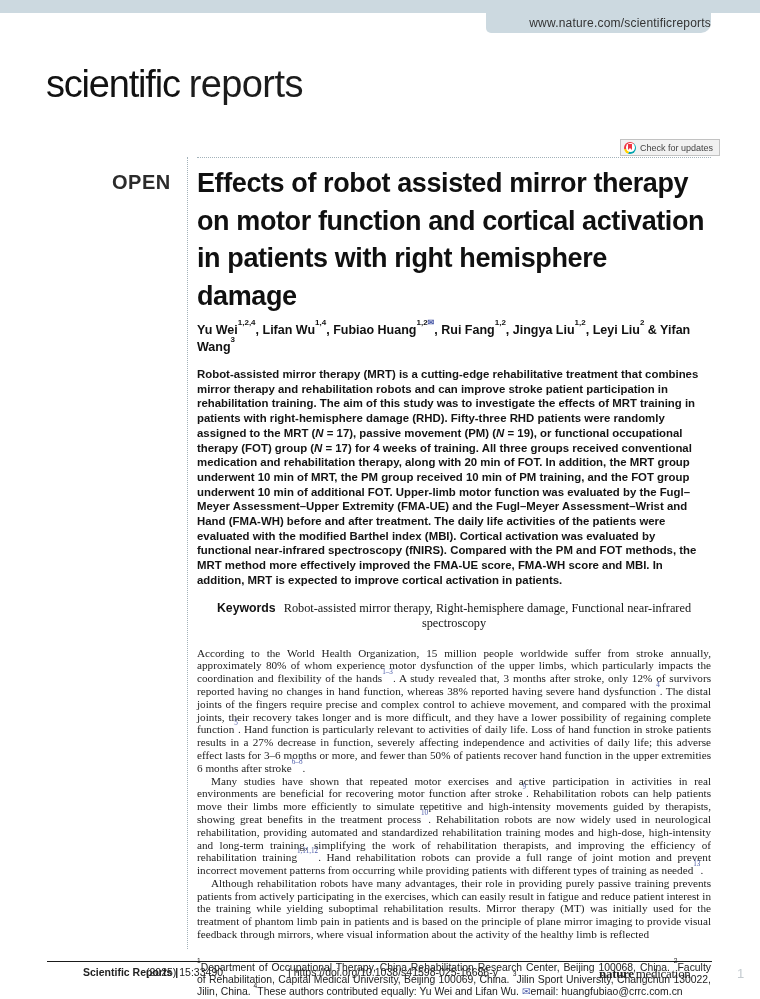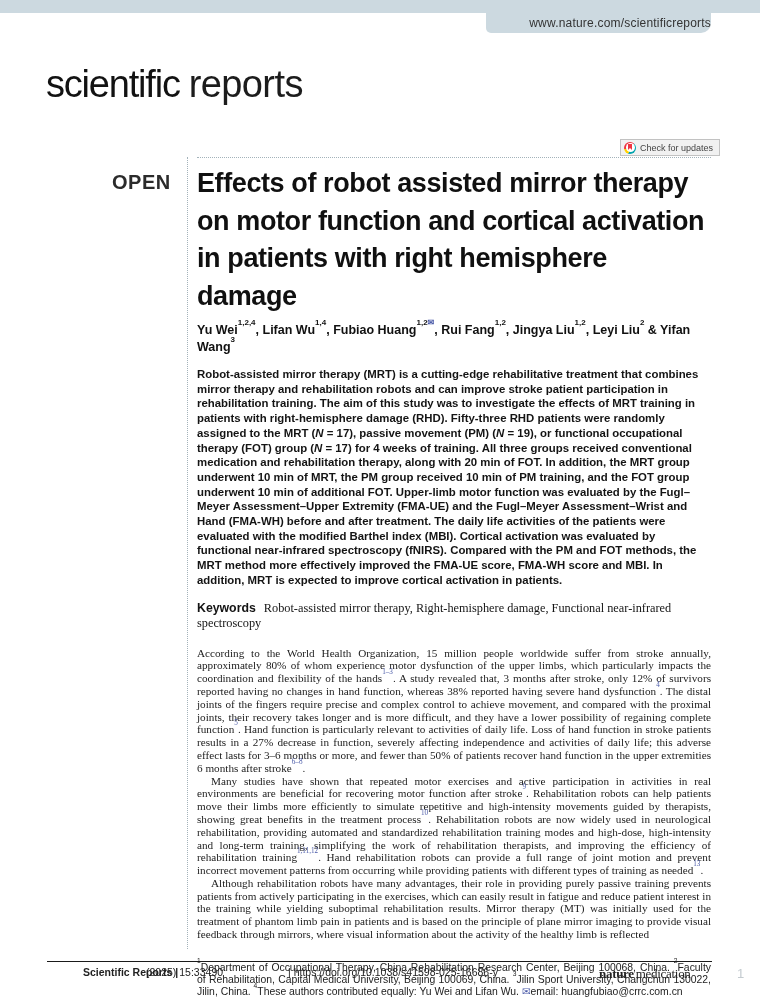--- a/index.html
+++ b/index.html
@@ -27,21 +27,21 @@
   .dotted-h { position:absolute; left:197px; top:157px; width:514px; border-top:1px dotted #a3b2ba; }
   .dotted-v { position:absolute; left:187px; top:157px; height:792px; border-left:1px dotted #a3b2ba; }
 
   .open-label { position:absolute; left:112px; top:171px; width:68px; text-align:left;
                 font-size:20px; font-weight:700; letter-spacing:0.5px; color:#2b2b2b; }
 
   .main { position:absolute; left:197px; top:165px; width:514px; }
   h1.title { font-size:27px; line-height:37.5px; font-weight:700; letter-spacing:-0.4px; color:#101010; }
   .authors { margin-top:7px; font-size:12.5px; line-height:17px; font-weight:700; color:#111; }
   .abstract { margin-top:11px; font-size:11.4px; line-height:14.7px; font-weight:700; color:#141414; text-align:left; }
-  .kw-line { margin-top:13px; font-size:12.3px; color:#141414; }
+  .kw-line { margin-top:13px; font-size:12.3px; color:#141414;text-align:center; }
   .kw-line .kw-label { font-weight:700; font-family:"Liberation Sans",sans-serif; margin-right:8px; }
   .kw-line .kw-text { font-family:"Liberation Serif", serif; }
 
   .body-text { margin-top:16px; font-family:"Liberation Serif", serif; font-size:11.2px; line-height:12.8px;
                text-align:justify; color:#1b1b1b; }
   .body-text p.indent { text-indent:14px; }
 
   sup { font-size:64%; line-height:0; position:relative; top:-0.45em; }
   sup.ref, .blue { color:#4a5aa8; }
   .blue { font-size:inherit; }

